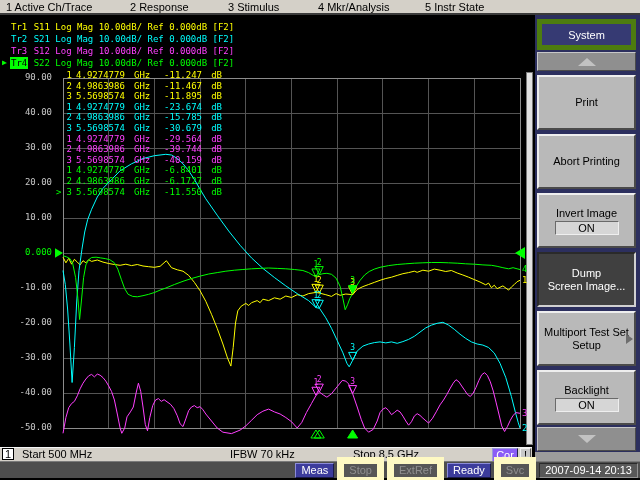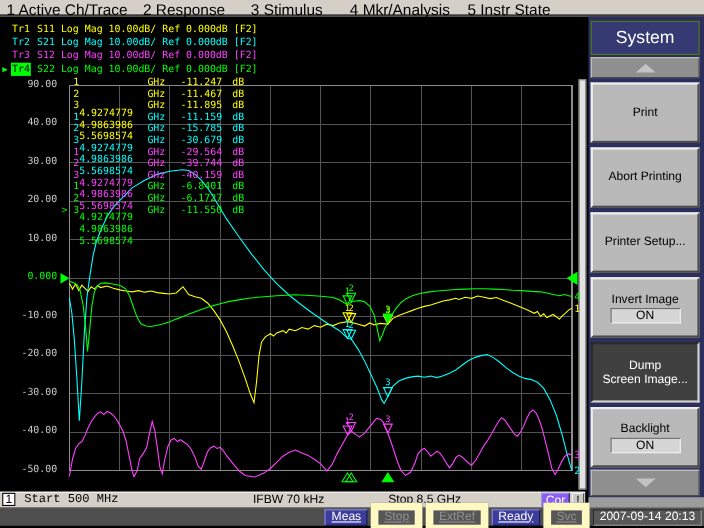--- a/index.html
+++ b/index.html
@@ -2,57 +2,57 @@
 <html><head>
 <meta charset="utf-8">
 <style>
   html,body{margin:0;padding:0;}
   body{width:640px;height:480px;background:#000;position:relative;overflow:hidden;
        font-family:"Liberation Sans",sans-serif;-webkit-font-smoothing:none;}
 
   
   .menubar{position:absolute;left:0;top:0;width:640px;height:15px;background:#d4d0c8;
            border-bottom:2px solid #3a3a3a;box-sizing:border-box;display:flex;align-items:center;
-           font-size:14px;color:#000;}
+           font-size:11px;color:#000;}
   .menu-item{position:absolute;top:1px;white-space:nowrap;cursor:default;}
 
   
   #trace-status{position:absolute;left:2px;top:21px;font-family:"DejaVu Sans Mono",monospace;
                 font-size:9px;line-height:12px;white-space:pre;}
   .trace-row{height:12px;display:flex;align-items:center;}
   .tr-arrow{display:inline-block;width:8px;font-size:8px;}
   .tr-id{display:inline-block;padding:0 1px;}
 
   
   #marker-table{position:absolute;left:56px;top:70px;font-family:"DejaVu Sans Mono",monospace;
                 font-size:9px;line-height:10.6px;z-index:3;}
   .mk-row{height:10.6px;white-space:pre;display:flex;}
   .mk-a{display:inline-block;width:7px;text-align:left;}
   .mk-n{display:inline-block;width:9px;text-align:right;}
-  .mk-f{display:inline-block;width:57px;text-align:left;margin-top:28px;}
+  .mk-f{display:inline-block;width:57px;text-align:center;}
   .mk-u{display:inline-block;width:25px;text-align:left;padding-left:5px;box-sizing:border-box;}
   .mk-v{display:inline-block;width:48px;text-align:right;}
   .mk-vu{display:inline-block;width:20px;text-align:right;}
 
   
   #ylabels{position:absolute;left:0;top:0;width:54px;height:480px;font-family:"DejaVu Sans Mono",monospace;
            font-size:9px;z-index:2;}
   .ylabel{position:absolute;right:2px;width:50px;text-align:right;}
 
   
   #plot{position:absolute;left:55px;top:70px;z-index:1;}
 
   
   .scroll-strip{position:absolute;left:526px;top:72px;width:7px;height:373px;background:#e2e2e2;
                 border:1px solid #777;box-sizing:border-box;}
 
   
   .softkeys{position:absolute;left:535px;top:15px;width:105px;height:447px;background:#2c2f5e;}
   .sk-title{position:absolute;left:2px;top:4px;width:99px;height:31px;background:#363a73;
-            border:1px solid #4d7c0f;color:#fff;font-size:16px;display:flex;align-items:center;
+            border:5px solid #4d7c0f;color:#fff;font-size:11px;display:flex;align-items:center;
             justify-content:center;box-sizing:border-box;}
   .sk-scroll{position:absolute;left:2px;width:99px;background:#8f8f8f;border:1px solid;
              border-color:#c8c8c8 #4a4a4a #4a4a4a #c8c8c8;display:flex;align-items:center;
              justify-content:center;box-sizing:border-box;padding:0;}
   .sk-scroll.up{top:37px;height:19px;}
   .sk-scroll.down{top:412px;height:24px;}
   .tri-up{width:0;height:0;border-left:9px solid transparent;border-right:9px solid transparent;
           border-bottom:8px solid #c2c2c2;}
   .tri-down{width:0;height:0;border-left:9px solid transparent;border-right:9px solid transparent;
             border-top:8px solid #c2c2c2;}
@@ -69,31 +69,31 @@
           border-top:5px solid transparent;border-bottom:5px solid transparent;
           border-left:7px solid #6e6e6e;}
   .sk-footer{position:absolute;left:0px;top:437px;width:105px;height:10px;background:#9c9c9c;}
 
   
   .chanbar{position:absolute;left:0;top:447px;width:532px;height:14px;background:#d4d0c8;
            font-size:11px;color:#000;border-top:1px solid #f5f5f5;box-sizing:border-box;}
   .chanbar span{position:absolute;top:0px;line-height:13px;white-space:nowrap;}
   .chan-num{left:2px;width:12px;height:12px;background:#fff;border:1px solid #000;
             text-align:center;box-sizing:border-box;line-height:11px !important;}
-  .cs-start{left:22px;font-family:Liberation Mono, monospace;} .cs-ifbw{left:230px;} .cs-stop{left:353px;}
+  .cs-start{left:22px;} .cs-ifbw{left:230px;} .cs-stop{left:353px;}
   .cs-cor{left:492px;width:26px;background:#8b5cf6;color:#fff;text-align:center;
           border:1px solid;border-color:#9a9ad8 #22224a #22224a #9a9ad8;box-sizing:border-box;height:29px;}
   .cs-alert{left:520px;width:11px;background:#c8c8c8;text-align:center;
             border:1px solid;border-color:#efefef #555 #555 #efefef;box-sizing:border-box;height:13px;}
 
   
   .statusbar{position:absolute;left:0;top:461px;width:640px;height:17px;background:#4e4e4e;
              border-top:1px solid #7a7a7a;box-sizing:border-box;display:flex;align-items:center;
              justify-content:flex-end;gap:3px;padding-right:2px;font-size:11px;}
-  .st-box{padding:0 5px;line-height:13px;text-decoration:underline;}
+  .st-box{padding:0 5px;line-height:13px;}
   .st-on{background:#3c3c9c;color:#fff;border:1px solid;border-color:#8c8cd8 #1a1a48 #1a1a48 #8c8cd8;}
   .st-off{color:#8f8f8f;background:#565656;border:7px solid #fef9c3;}
   .st-date{background:#585858;color:#fff;border:1px solid;border-color:#2a2a2a #939393 #939393 #2a2a2a;
            padding:0 5px;line-height:13px;}
 </style>
 </head>
 <body>
 
 <div class="menubar" id="menubar">
     <span class="menu-item" style="left: 6px;">1 Active Ch/Trace</span>
@@ -102,21 +102,21 @@
     <span class="menu-item" style="left: 318px;">4 Mkr/Analysis</span>
     <span class="menu-item" style="left: 425px;">5 Instr State</span>
   </div>
 
 <div id="trace-status"><div class="trace-row"><span class="tr-arrow" style="color: rgb(255, 255, 0);"></span><span class="tr-id" style="color: rgb(255, 255, 0);">Tr1</span><span style="color: rgb(255, 255, 0);"> S11 Log Mag 10.00dB/ Ref 0.000dB [F2]</span></div><div class="trace-row"><span class="tr-arrow" style="color: rgb(0, 255, 255);"></span><span class="tr-id" style="color: rgb(0, 255, 255);">Tr2</span><span style="color: rgb(0, 255, 255);"> S21 Log Mag 10.00dB/ Ref 0.000dB [F2]</span></div><div class="trace-row"><span class="tr-arrow" style="color: rgb(255, 64, 255);"></span><span class="tr-id" style="color: rgb(255, 64, 255);">Tr3</span><span style="color: rgb(255, 64, 255);"> S12 Log Mag 10.00dB/ Ref 0.000dB [F2]</span></div><div class="trace-row"><span class="tr-arrow" style="color: rgb(0, 255, 0);">▶</span><span class="tr-id" style="background: rgb(0, 255, 0); color: rgb(0, 0, 0);">Tr4</span><span style="color: rgb(0, 255, 0);"> S22 Log Mag 10.00dB/ Ref 0.000dB [F2]</span></div></div>
 
 <div id="marker-table">
     <div class="mk-row" style="color: rgb(255, 255, 0);"><span class="mk-a"></span><span class="mk-n">1</span><span class="mk-f">4.9274779</span><span class="mk-u">GHz</span><span class="mk-v">-11.247</span><span class="mk-vu">dB</span></div>
     <div class="mk-row" style="color: rgb(255, 255, 0);"><span class="mk-a"></span><span class="mk-n">2</span><span class="mk-f">4.9863986</span><span class="mk-u">GHz</span><span class="mk-v">-11.467</span><span class="mk-vu">dB</span></div>
     <div class="mk-row" style="color: rgb(255, 255, 0);"><span class="mk-a"></span><span class="mk-n">3</span><span class="mk-f">5.5698574</span><span class="mk-u">GHz</span><span class="mk-v">-11.895</span><span class="mk-vu">dB</span></div>
-    <div class="mk-row" style="color: rgb(0, 255, 255);"><span class="mk-a"></span><span class="mk-n">1</span><span class="mk-f">4.9274779</span><span class="mk-u">GHz</span><span class="mk-v">-11.159</span><span class="mk-vu">dB</span></div>
+    <div class="mk-row" style="color: rgb(0, 255, 255);"><span class="mk-a"></span><span class="mk-n">1</span><span class="mk-f">4.9274779</span><span class="mk-u">GHz</span><span class="mk-v">-23.674</span><span class="mk-vu">dB</span></div>
     <div class="mk-row" style="color: rgb(0, 255, 255);"><span class="mk-a"></span><span class="mk-n">2</span><span class="mk-f">4.9863986</span><span class="mk-u">GHz</span><span class="mk-v">-15.785</span><span class="mk-vu">dB</span></div>
     <div class="mk-row" style="color: rgb(0, 255, 255);"><span class="mk-a"></span><span class="mk-n">3</span><span class="mk-f">5.5698574</span><span class="mk-u">GHz</span><span class="mk-v">-30.679</span><span class="mk-vu">dB</span></div>
     <div class="mk-row" style="color: rgb(255, 64, 255);"><span class="mk-a"></span><span class="mk-n">1</span><span class="mk-f">4.9274779</span><span class="mk-u">GHz</span><span class="mk-v">-29.564</span><span class="mk-vu">dB</span></div>
     <div class="mk-row" style="color: rgb(255, 64, 255);"><span class="mk-a"></span><span class="mk-n">2</span><span class="mk-f">4.9863986</span><span class="mk-u">GHz</span><span class="mk-v">-39.744</span><span class="mk-vu">dB</span></div>
     <div class="mk-row" style="color: rgb(255, 64, 255);"><span class="mk-a"></span><span class="mk-n">3</span><span class="mk-f">5.5698574</span><span class="mk-u">GHz</span><span class="mk-v">-40.159</span><span class="mk-vu">dB</span></div>
     <div class="mk-row" style="color: rgb(0, 255, 0);"><span class="mk-a"></span><span class="mk-n">1</span><span class="mk-f">4.9274779</span><span class="mk-u">GHz</span><span class="mk-v">-6.8401</span><span class="mk-vu">dB</span></div>
     <div class="mk-row" style="color: rgb(0, 255, 0);"><span class="mk-a"></span><span class="mk-n">2</span><span class="mk-f">4.9863986</span><span class="mk-u">GHz</span><span class="mk-v">-6.1727</span><span class="mk-vu">dB</span></div>
     <div class="mk-row" style="color: rgb(0, 255, 0);"><span class="mk-a">&gt;</span><span class="mk-n">3</span><span class="mk-f">5.5698574</span><span class="mk-u">GHz</span><span class="mk-v">-11.550</span><span class="mk-vu">dB</span></div>
   </div>
 
@@ -207,29 +207,31 @@
     <span class="tri-up"></span>
   </button>
   <div id="sk-list">
       <button class="sk-btn">
         <div>Print</div>
       </button>
       <button class="sk-btn">
         <div>Abort Printing</div>
       </button>
       <button class="sk-btn">
-        <div>Printer Setup...</div>
-      </button>
-      <button class="sk-btn">
         <div>Invert Image</div>
         <div class="sk-ind">ON</div>
       </button>
       <button class="sk-btn selected">
         <div>Dump</div>
         <div>Screen Image...</div>
+      </button>
+      <button class="sk-btn">
+        <div>Multiport Test Set</div>
+        <div>Setup</div>
+        <span class="sk-sub"></span>
       </button>
       <button class="sk-btn">
         <div>Backlight</div>
         <div class="sk-ind">ON</div>
       </button>
     </div>
   <button class="sk-scroll down">
     <span class="tri-down"></span>
   </button>
   <div class="sk-footer"></div>

